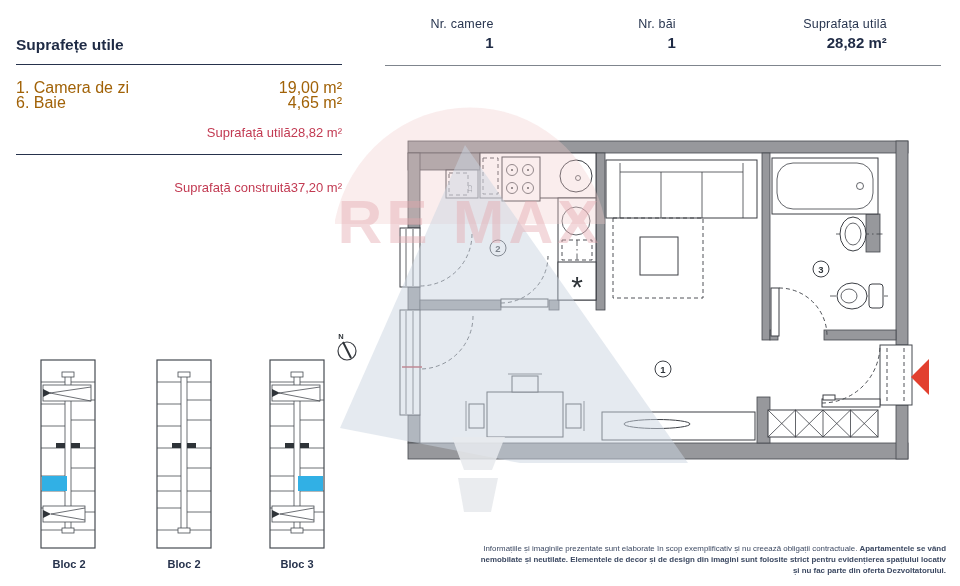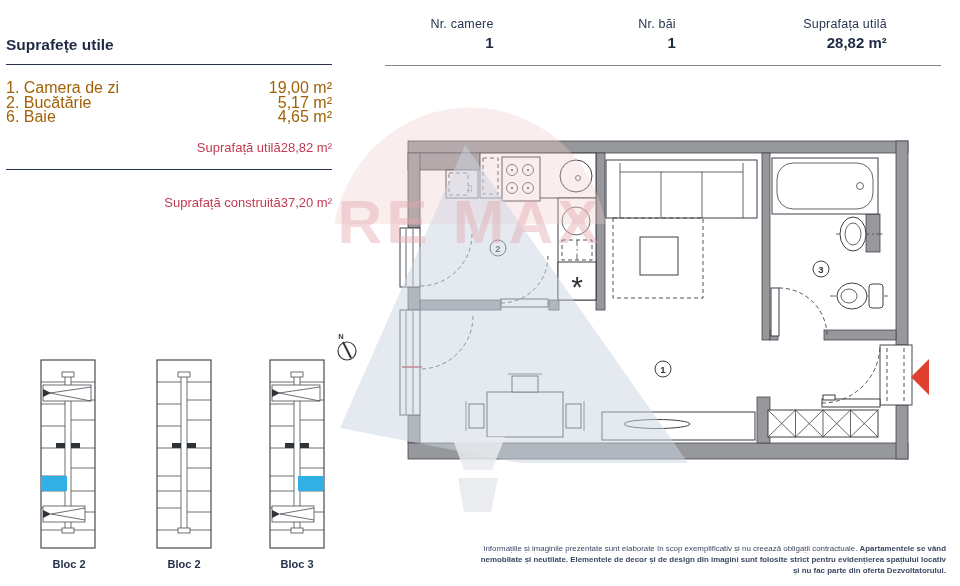--- a/index.html
+++ b/index.html
@@ -7,21 +7,21 @@
        font-family:"Liberation Sans",sans-serif;color:#232f49;}
   .scene{position:absolute;left:0;top:0;width:960px;height:586px;}
 
   
   .stat{position:absolute;top:17px;transform:translateX(-50%);text-align:right;}
   .stat .lbl{font-size:12.5px;color:#28354f;letter-spacing:.2px;}
   .stat .val{font-size:15px;font-weight:bold;margin-top:3px;color:#1f2b45;}
   .hdr-divider{position:absolute;left:385px;top:65px;width:556px;border-top:1.6px solid #7f858d;}
 
   
-  .panel{position:absolute;left:6px;top:36px;width:326px;}
+  .panel{position:absolute;left:16px;top:36px;width:326px;}
   .panel .title{font-size:15.5px;font-weight:bold;color:#1f2b45;}
   .divider1{margin-top:10px;border-top:1.7px solid #26324c;}
   .rows{margin-top:16px;font-size:16px;line-height:14.6px;color:#a16207;}
   .row{display:flex;justify-content:space-between;}
   .red-row{display:flex;justify-content:flex-end;color:#c23a52;font-size:13px;}
   .red1{margin-top:15px;}
   .divider2{margin-top:14px;border-top:1.5px solid #26324c;}
   .red2{margin-top:25px;}
 
   
@@ -235,24 +235,20 @@
 
 <div class="panel">
   <div class="title">Suprafețe utile</div>
   <div class="divider1"></div>
   <div class="rows">
     <div class="row">
       <span>1. Camera de zi</span>
       <span>19,00 m²</span>
     </div>
     <div class="row">
-      <span>2. Bucătărie</span>
-      <span>5,17 m²</span>
-    </div>
-    <div class="row">
       <span>6. Baie</span>
       <span>4,65 m²</span>
     </div>
   </div>
   <div class="red-row red1">
     <span>Suprafață utilă</span>
     <span>28,82 m²</span>
   </div>
   <div class="divider2"></div>
   <div class="red-row red2">

